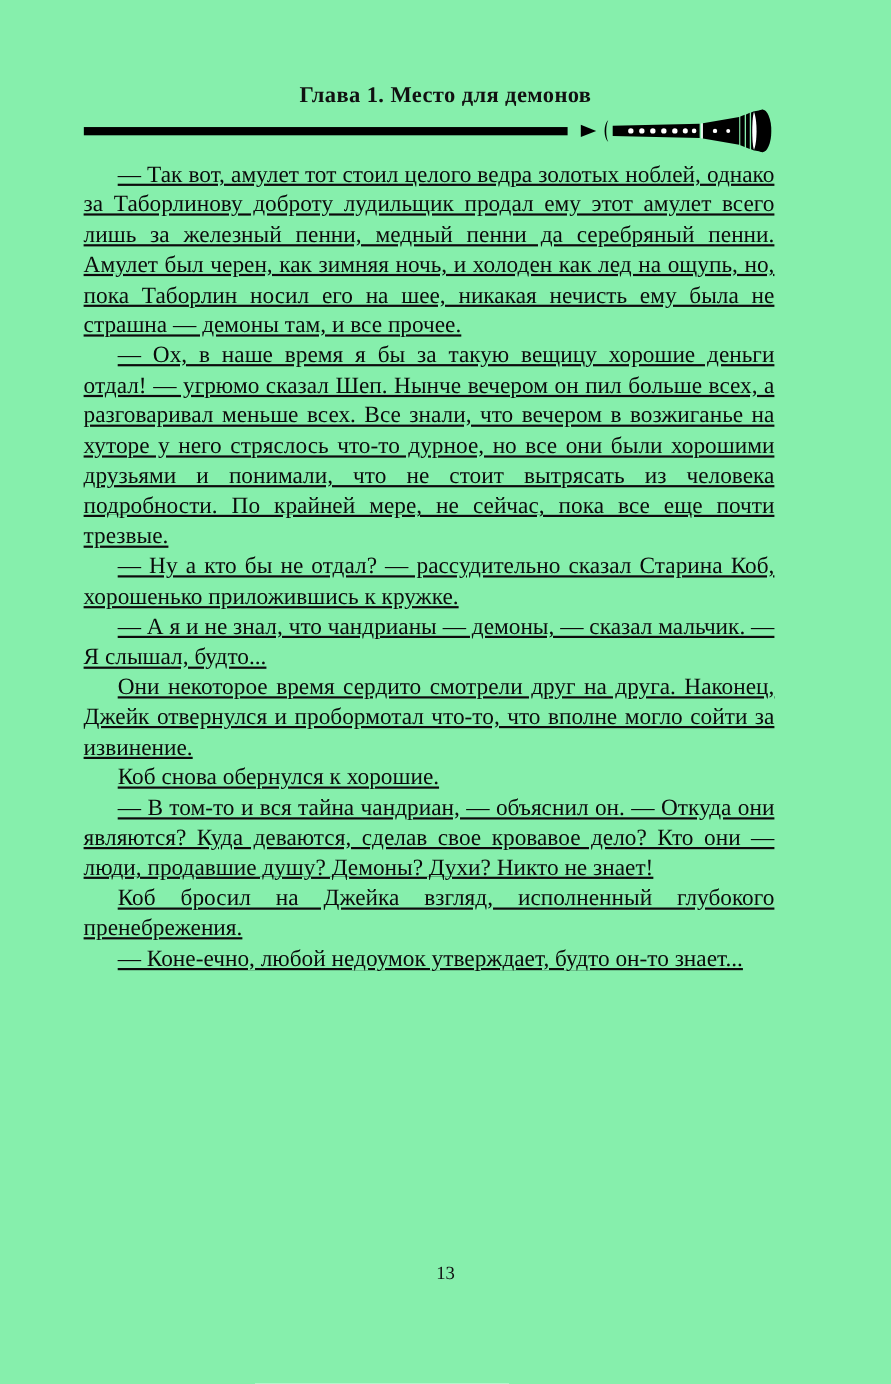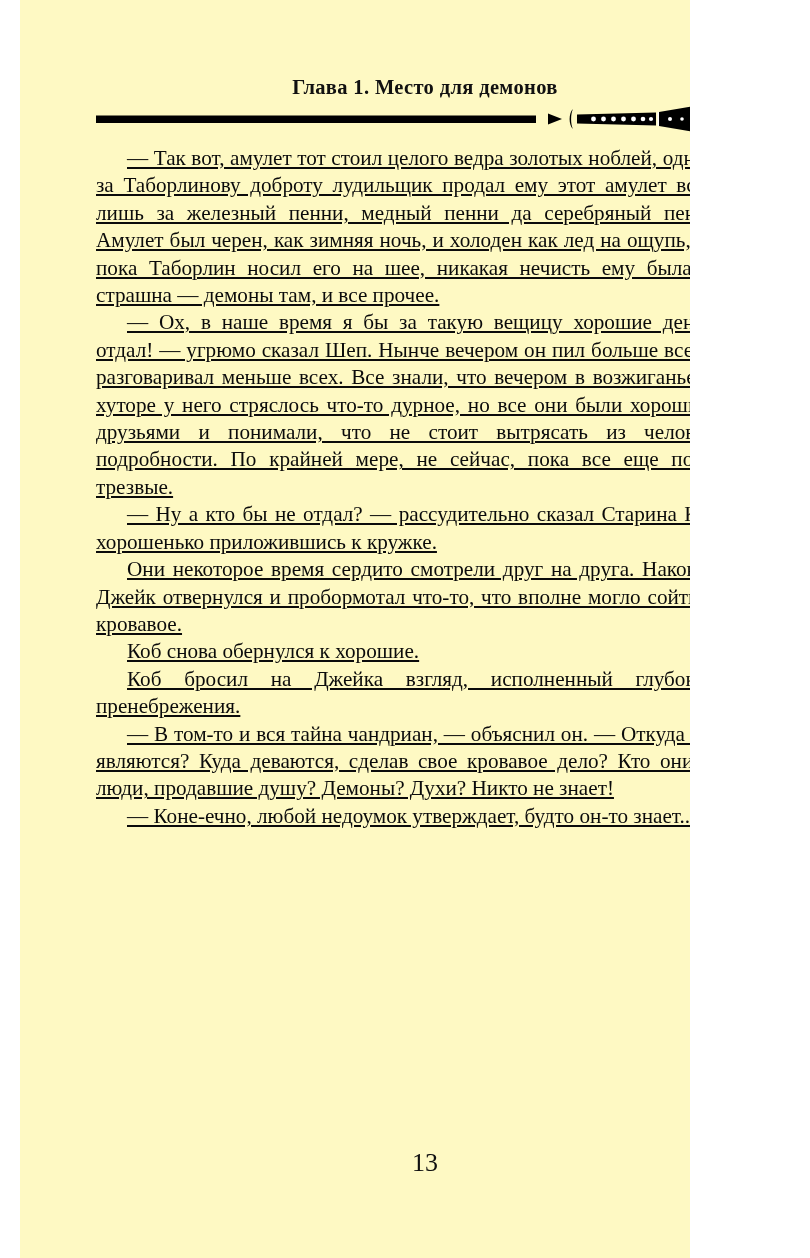--- a/index.html
+++ b/index.html
@@ -4,27 +4,26 @@
 <title>Book Page</title>
 <style>
   html, body {
     margin: 0;
     padding: 0;
     background: #ffffff;
   }
 
   .page {
     position: relative;
-    width: 670px;
+    width: 810px;
     height: 1258px;
-    background: #fef9c3;
+    background: #86efac;
     overflow: hidden;
     font-family: "Liberation Serif", "DejaVu Serif", serif;
     color: #0a0a0a;
-    margin-left: 20px;
   }
 
   
   .running-head {
     position: absolute;
     left: 0;
     top: 76px;
     width: 810px;
     text-align: center;
     font-family: "Liberation Serif", "DejaVu Serif", serif;
@@ -76,21 +75,21 @@
     margin-bottom: 0;
   }
 
   
   .folio {
     position: absolute;
     left: 0;
     top: 1148px;
     width: 810px;
     text-align: center;
-    font-size: 26px;
+    font-size: 17px;
     color: #111111;
   }
 </style>
 </head>
 <body>
 
 <div class="page">
 
   <div class="running-head">Глава 1. Место для демонов</div>
 
@@ -129,22 +128,23 @@
         <circle cx="574" cy="23" r="2.0" fill="#ffffff"></circle>
         <circle cx="586" cy="23" r="1.8" fill="#ffffff"></circle>
       </g>
     </svg>
   </div>
 
   <div class="body-text">
     <p>— Так вот, амулет тот стоил целого ведра золотых ноблей, однако за Таборлинову доброту лудильщик продал ему этот амулет всего лишь за железный пенни, медный пенни да серебряный пенни. Амулет был черен, как зимняя ночь, и холоден как лед на ощупь, но, пока Таборлин носил его на шее, никакая нечисть ему была не страшна — демоны там, и все прочее.</p>
     <p>— Ох, в наше время я бы за такую вещицу хорошие деньги отдал! — угрюмо сказал Шеп. Нынче вечером он пил больше всех, а разговаривал меньше всех. Все знали, что вечером в возжиганье на хуторе у него стряслось что-то дурное, но все они были хорошими друзьями и понимали, что не стоит вытрясать из человека подробности. По крайней мере, не сейчас, пока все еще почти трезвые.</p>
     <p>— Ну а кто бы не отдал? — рассудительно сказал Старина Коб, хорошенько приложившись к кружке.</p>
-    <p>Они некоторое время сердито смотрели друг на друга. Наконец, Джейк отвернулся и пробормотал что-то, что вполне могло сойти за кровавое.</p>
+    <p>— А я и не знал, что чандрианы — демоны, — сказал мальчик. — Я слышал, будто...</p>
+    <p>Они некоторое время сердито смотрели друг на друга. Наконец, Джейк отвернулся и пробормотал что-то, что вполне могло сойти за извинение.</p>
     <p>Коб снова обернулся к хорошие.</p>
+    <p>— В том-то и вся тайна чандриан, — объяснил он. — Откуда они являются? Куда деваются, сделав свое кровавое дело? Кто они — люди, продавшие душу? Демоны? Духи? Никто не знает!</p>
     <p>Коб бросил на Джейка взгляд, исполненный глубокого пренебрежения.</p>
-    <p>— В том-то и вся тайна чандриан, — объяснил он. — Откуда они являются? Куда деваются, сделав свое кровавое дело? Кто они — люди, продавшие душу? Демоны? Духи? Никто не знает!</p>
     <p>— Коне-ечно, любой недоумок утверждает, будто он-то знает...</p>
   </div>
 
   <div class="folio">13</div>
 
 </div>
 
 </body></html>

